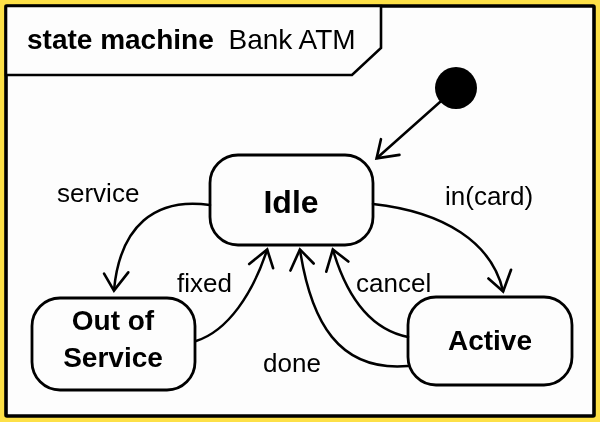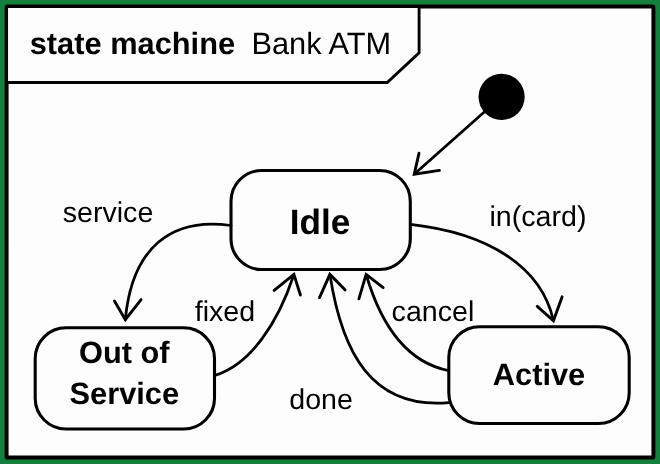--- a/index.html
+++ b/index.html
@@ -1,20 +1,20 @@
 <!DOCTYPE html>
 <html><head>
 <meta charset="utf-8">
 <style>
   html, body { margin: 0; padding: 0; background: #ffffff; }
   .screen {
     position: relative;
     width: 600px;
     height: 422px;
-    background: #15803d;
+    background: #fde047;
     font-family: "Liberation Sans", sans-serif;
     overflow: hidden;
   }
   svg { display: block; }
   text { font-family: "Liberation Sans", sans-serif; }
   .title-bold   { font-weight: bold; }
   .state-label  { font-weight: bold; }
   .trans-label  { font-weight: normal; }
 </style>
 </head>

